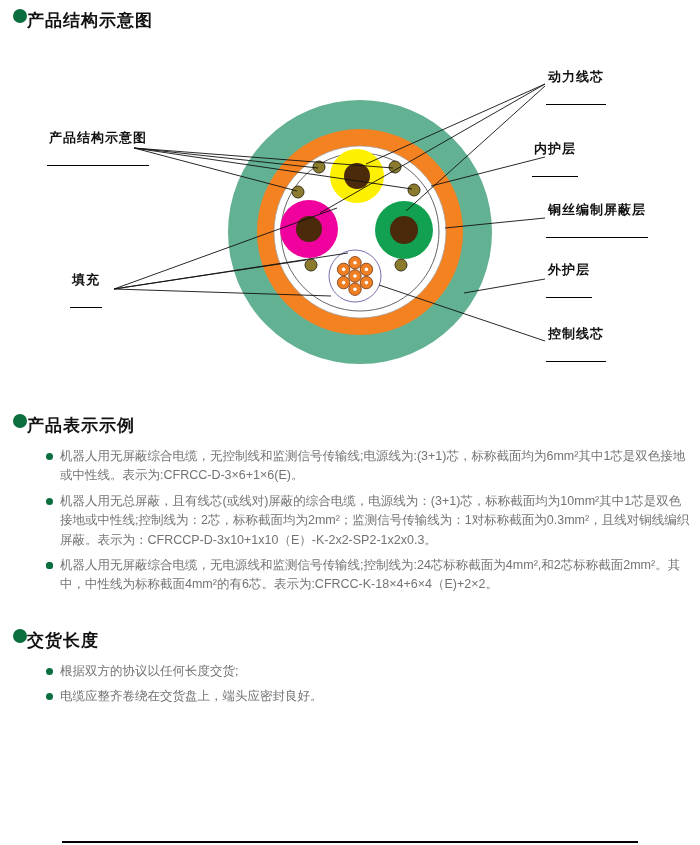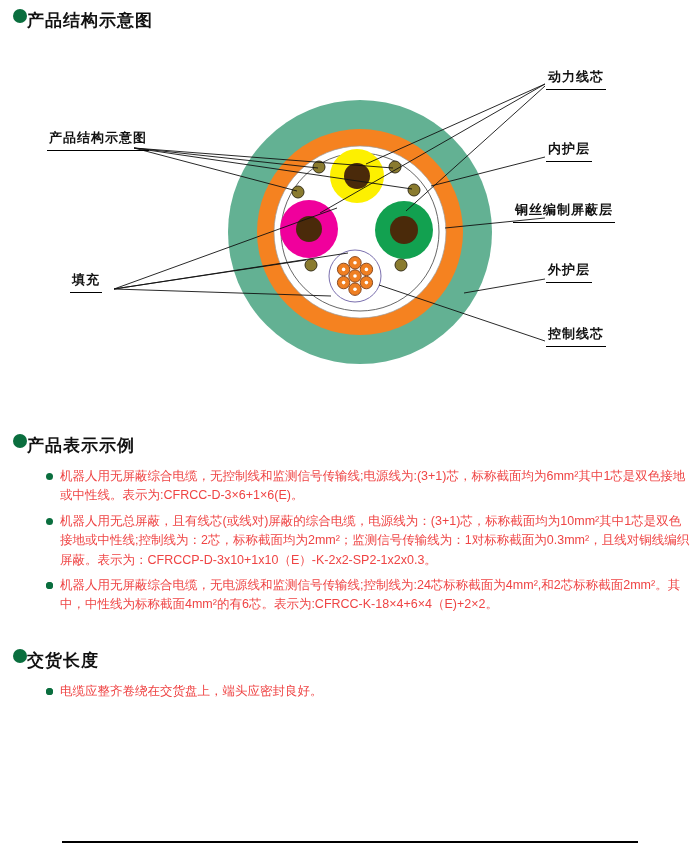--- a/index.html
+++ b/index.html
@@ -7,25 +7,25 @@
   body { font-family:"Liberation Sans", sans-serif; color:#111; }
   .page { position:relative; width:700px; height:845px; overflow:hidden; background:#fff; padding-top:9px; }
 
   .sec-head { display:flex; align-items:flex-start; padding-left:13px; height:20px; }
   .sec-dot { width:14px; height:14px; border-radius:50%; background:#0a6e3e; flex:0 0 auto; }
   .sec-title { font-size:17px; font-weight:bold; letter-spacing:1px; }
 
   .diagram { position:relative; height:338px; margin-top:31px; }
   .cable-svg { position:absolute; left:0; top:0; width:700px; height:338px; }
   .dlabel { position:absolute; font-size:13px; font-weight:bold; border-bottom:1.5px solid #000;
-            padding:0 2px 3px 2px; white-space:nowrap; letter-spacing:1px; }
+            padding:0 2px 18px 2px; white-space:nowrap; letter-spacing:1px; }
 
-  .sec-examples { margin-top:36px; }
+  .sec-examples { margin-top:16px; }
   .items { list-style:none; margin:13px 8px 0 46px; }
-  .items li { position:relative; font-size:12.5px; line-height:1.55; padding-left:14px; margin-bottom:6px; color:#ef4444; }
+  .items li { position:relative; font-size:12.5px; line-height:1.55; padding-left:14px; margin-bottom:6px; color:#737373; }
   .li-dot { position:absolute; left:0; top:6px; width:7px; height:7px; border-radius:50%; background:#0a6e3e; }
 
   .sec-delivery { margin-top:34px; }
   .footer-line { position:absolute; left:62px; bottom:2px; width:576px; height:2px; background:#000; }
 </style>
 </head>
 <body>
 
 <div class="page">
 
@@ -107,22 +107,22 @@
 
         <line x1="114" y1="229" x2="337" y2="148"></line>
         <line x1="114" y1="229" x2="348" y2="193"></line>
         <line x1="114" y1="229" x2="306" y2="200"></line>
         <line x1="114" y1="229" x2="331" y2="236"></line>
       </g>
     </svg>
 
     <div class="dlabel" style="left:546px; top:8px;">动力线芯</div>
     <div class="dlabel" style="left:47px;  top:69px;">产品结构示意图</div>
-    <div class="dlabel" style="left:546px; top:80px;font-family:Liberation Serif, serif;">内护层</div>
-    <div class="dlabel" style="left:513px; top:141px;">铜丝编制屏蔽层</div>
+    <div class="dlabel" style="left:532px; top:80px;font-family:Liberation Serif, serif;">内护层</div>
+    <div class="dlabel" style="left:546px; top:141px;">铜丝编制屏蔽层</div>
     <div class="dlabel" style="left:546px; top:201px;">外护层</div>
     <div class="dlabel" style="left:70px;  top:211px;">填充</div>
     <div class="dlabel" style="left:546px; top:265px;text-align:right;">控制线芯</div>
   </div>
 
   <div class="sec-examples">
     <div class="sec-head">
       <span class="sec-dot"></span>
       <span class="sec-title">产品表示示例</span>
     </div>
@@ -146,20 +146,21 @@
   </div>
 
   <div class="sec-delivery">
     <div class="sec-head">
       <span class="sec-dot"></span>
       <span class="sec-title">交货长度</span>
     </div>
     <ul class="items">
       <li>
         <span class="li-dot"></span>
+        <span>根据双方的协议以任何长度交货;</span>
       </li>
       <li>
         <span class="li-dot"></span>
         <span>电缆应整齐卷绕在交货盘上，端头应密封良好。</span>
       </li>
     </ul>
   </div>
 
   <div class="footer-line"></div>
 </div>

